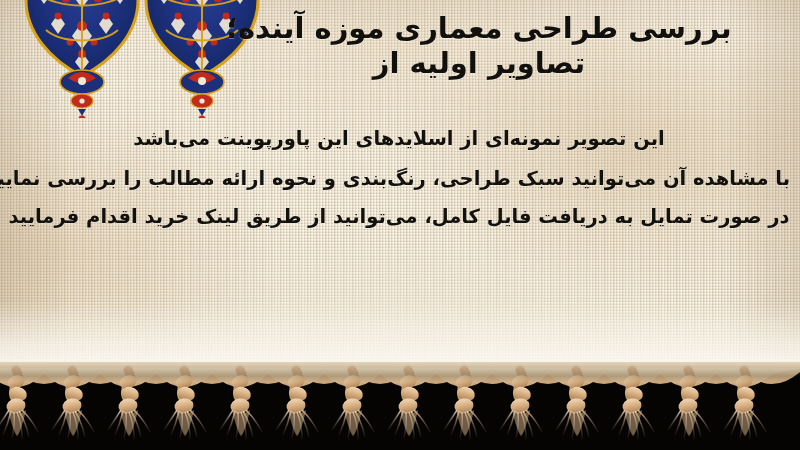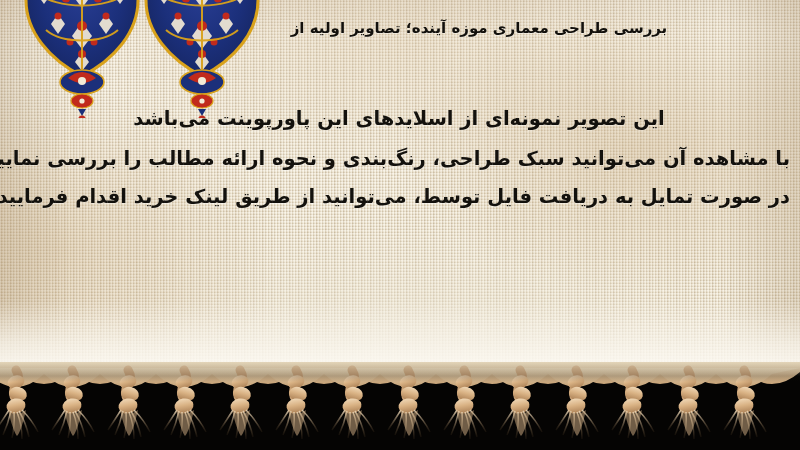--- a/index.html
+++ b/index.html
@@ -48,26 +48,26 @@
   
   .ornaments{position:absolute;left:0;top:-52px;width:280px;height:170px;}
   .orn{position:absolute;top:0;width:120px;height:170px;}
   .orn.a{left:22px;}
   .orn.b{left:142px;}
 
   
   .title{
     position:absolute;right:16px;top:11px;width:610px;
     text-align:center;color:#12100c;
-    font-size:15px;line-height:35px;font-weight:600;
+    font-size:29px;line-height:35px;font-weight:600;
     letter-spacing:0px;
     text-shadow:0 1px 0 rgba(255,255,255,.35);
   }
   .body-text{
-    position:absolute;right:10px;top:100px;width:782px;
+    position:absolute;right:10px;top:120px;width:782px;
     text-align:center;color:#13110d;
     font-size:19.5px;line-height:38px;font-weight:600;
     text-shadow:0 1px 0 rgba(255,255,255,.30);
   }
   .body-text .ln{display:block;white-space:nowrap;}
   .body-text .ln.l1{margin-bottom:2px;}
 
   
   .fringe-zone{
     position:absolute;left:0;top:362px;width:800px;height:88px;
@@ -218,21 +218,21 @@
 
   </div>
 
   <div class="title">
     <div>بررسی طراحی معماری موزه آینده؛ تصاویر اولیه از</div>
   </div>
 
   <div class="body-text">
     <span class="ln l1">این تصویر نمونه‌ای از اسلایدهای این پاورپوینت می‌باشد</span>
     <span class="ln l2">با مشاهده آن می‌توانید سبک طراحی، رنگ‌بندی و نحوه ارائه مطالب را بررسی نمایید</span>
-    <span class="ln l3">در صورت تمایل به دریافت فایل توسط، می‌توانید از طریق لینک خرید اقدام فرمایید</span>
+    <span class="ln l3">در صورت تمایل به دریافت فایل کامل، می‌توانید از طریق لینک خرید اقدام فرمایید</span>
   </div>
 
   <div class="fringe-zone">
     <svg width="800" height="88" viewBox="0 0 800 88" aria-hidden="true">
       <defs>
         <linearGradient id="tanG" x1="0" y1="0" x2="0" y2="1">
           <stop offset="0%" stop-color="#efd6b4"></stop>
           <stop offset="45%" stop-color="#d9b284"></stop>
           <stop offset="100%" stop-color="#ab8055"></stop>
         </linearGradient>

